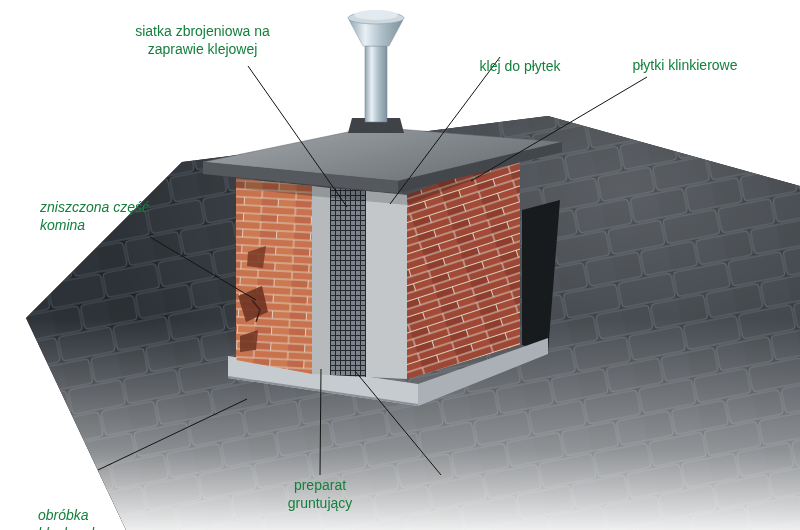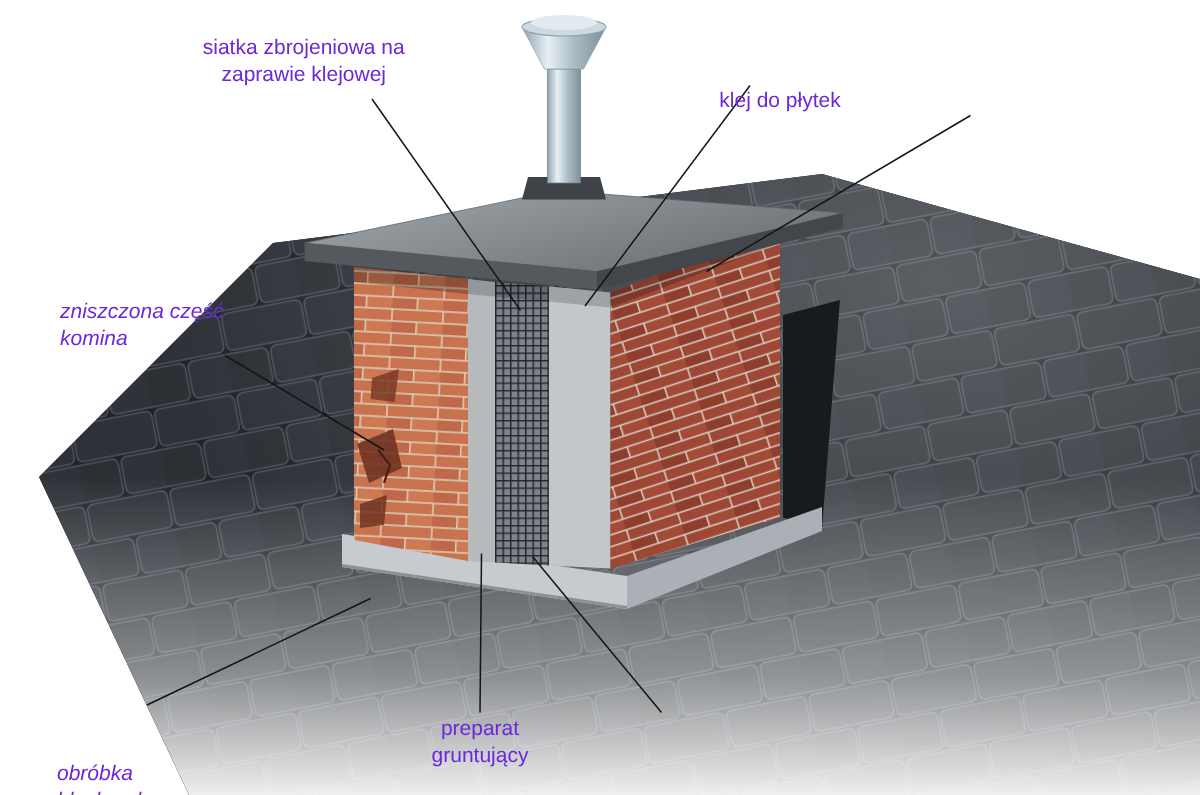--- a/index.html
+++ b/index.html
@@ -8,21 +8,21 @@
     width:800px;height:530px;
     background:#ffffff;
     overflow:hidden;
     font-family:"Liberation Sans","DejaVu Sans",sans-serif;
   }
   .scene{position:absolute;left:0;top:0;}
   .label{
     position:absolute;
     font-size:14px;
     line-height:1.3;
-    color:#6d28d9;
+    color:#15803d;
     white-space:pre-line;
   }
   .t-center{text-align:center;}
   .t-left{text-align:left;font-style:italic;}
 </style>
 </head>
 <body>
 
 <div class="stage">
 
@@ -143,20 +143,21 @@
       <line x1="98" y1="470" x2="247" y2="399"></line>
       <line x1="320" y1="475" x2="321" y2="369"></line>
       <line x1="441" y1="475" x2="355" y2="371"></line>
     </g>
   </svg>
 
   <div class="label t-center" style="left:115px;top:22px;width:175px;">siatka zbrojeniowa na zaprawie klejowej</div>
 
   <div class="label t-center" style="left:470px;top:38px;width:100px;margin-top:19px;">klej do płytek</div>
 
+  <div class="label t-center" style="left:615px;top:56px;width:140px;">płytki klinkierowe</div>
 
   <div class="label t-left" style="left:40px;top:198px;width:130px;">zniszczona część komina</div>
 
   <div class="label t-left" style="left:38px;top:470px;width:90px;margin-top:36px;">obróbka blacharska</div>
 
   <div class="label t-center" style="left:280px;top:476px;width:80px;">preparat gruntujący</div>
 
 
 </div>
 

